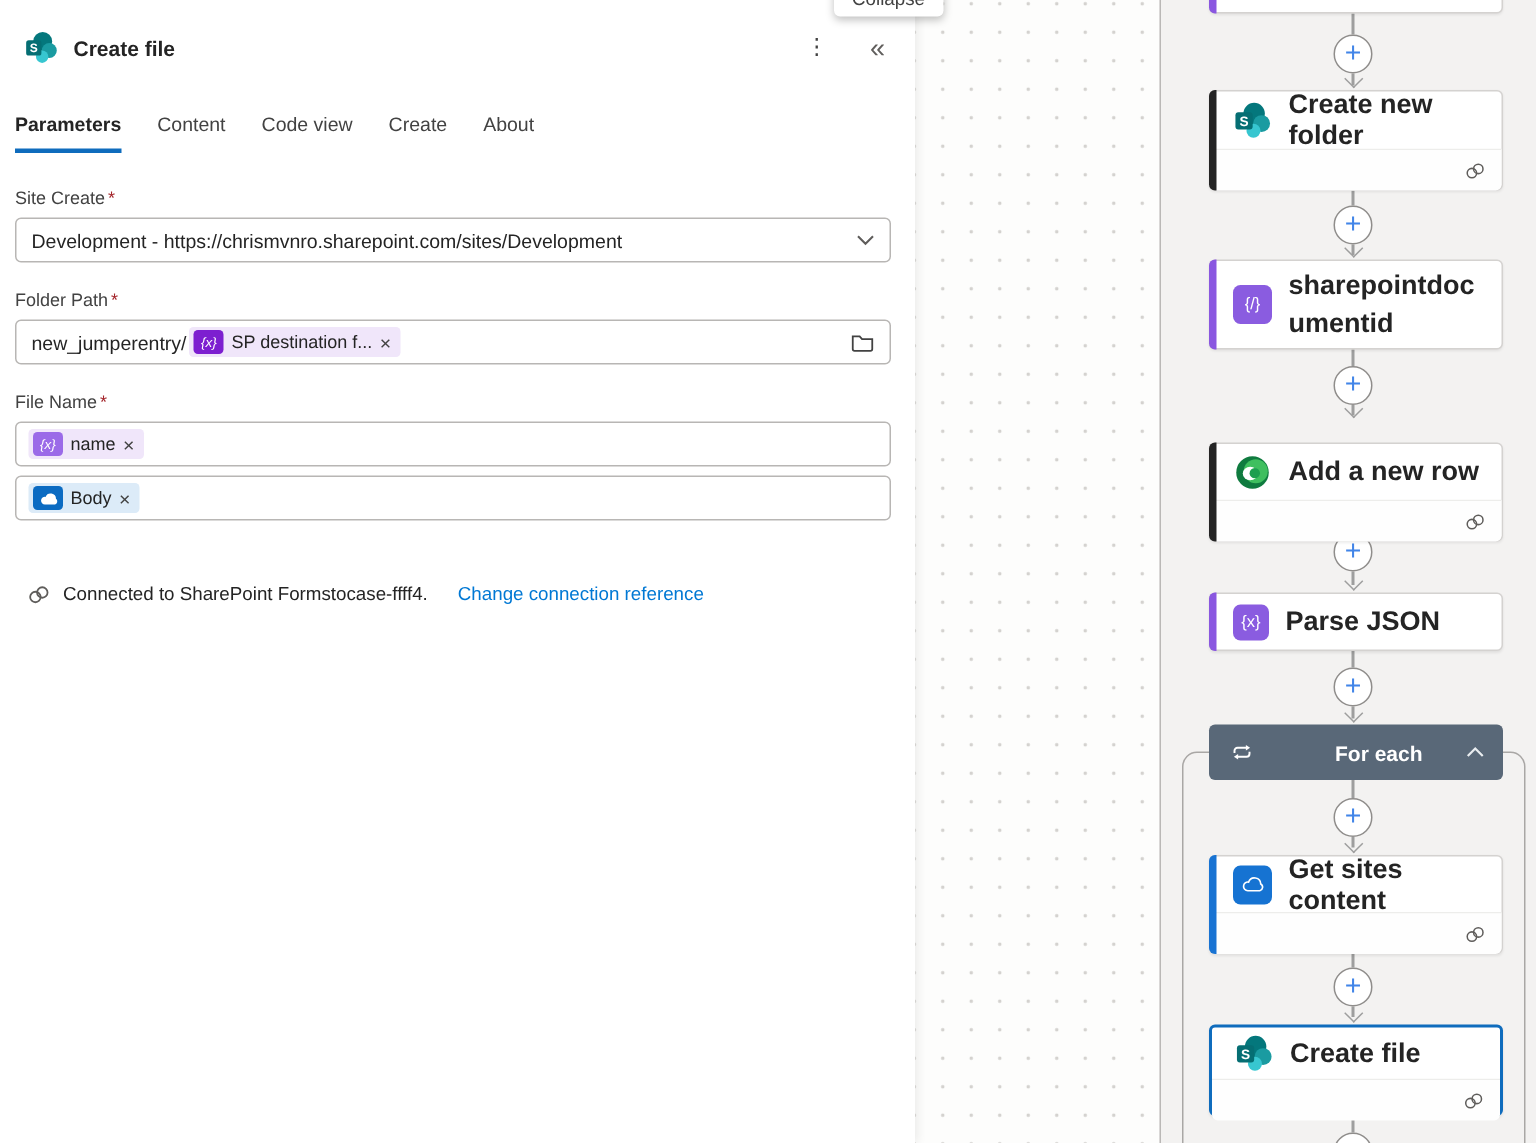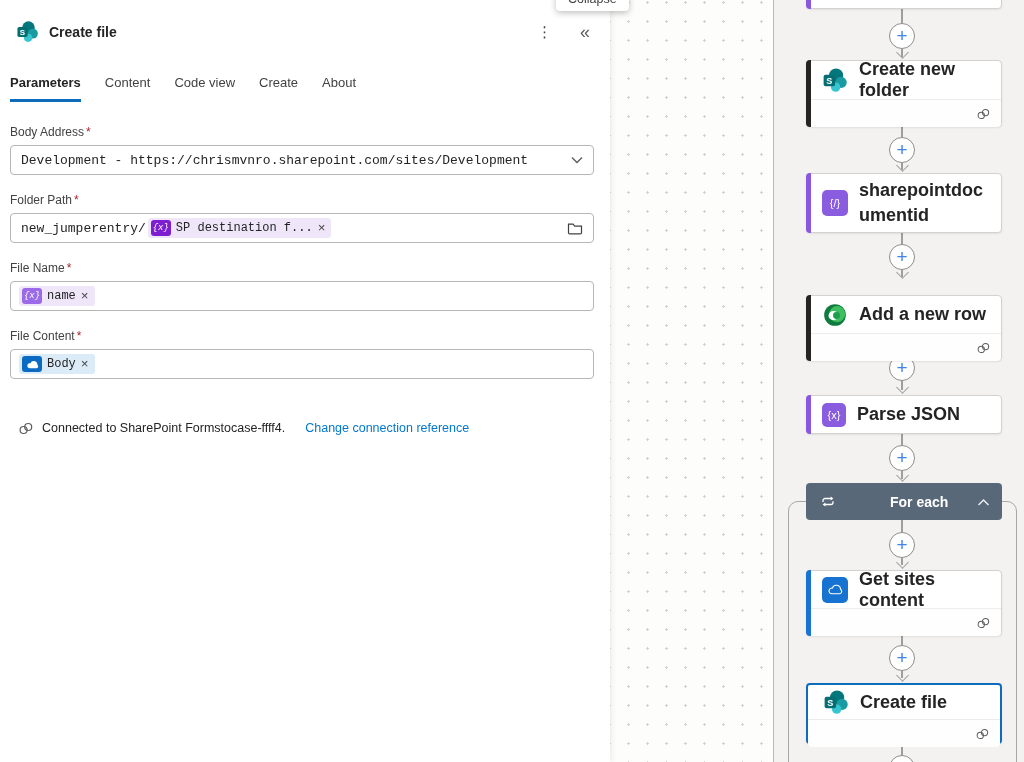--- a/index.html
+++ b/index.html
@@ -18,21 +18,21 @@
 
   .tabs { display:flex; gap:24px; padding:0 0 0 10px; margin-top:32px; border-bottom:1px solid transparent; }
   .tab { font-size:13px; color:#424242; padding-bottom:9px; cursor:pointer; border-bottom:3px solid transparent; }
   .tab.active { color:#242424; font-weight:700; border-bottom:3px solid #0f6cbd; }
 
   .fields { padding:0 16px 0 10px; }
   .field-label { margin-top:18px; font-size:12px; color:#424242; }
   .field-label:first-child { margin-top:22px; }
   .req { color:#a4262c; margin-left:2px; }
   .field-box { margin-top:6px; height:30px; border:1px solid #b8b6b4; border-radius:4px;
-    display:flex; align-items:center; padding:3px 10px; font-size:13px; color:#242424; background:#fff;font-family:Liberation Mono, monospace; }
+    display:flex; align-items:center; padding:3px 10px; font-size:13px; color:#242424; background:#fff; }
   .field-box .spacer { flex:1; }
 
   .token-pill { display:inline-flex; align-items:center; border-radius:3px; padding:2px 3px; margin-left:2px; }
   .pill-purple { background:#f0e6fa; }
   .pill-blue { background:#dcebf8; }
   .badge { width:20px; height:16px; border-radius:3px; color:#fff; font-size:9px; font-style:italic;
     display:flex; align-items:center; justify-content:center; flex:none; }
   .badge-dark-purple { background:#7d1fd0; }
   .badge-purple { background:#9b6ae8; }
   .badge-blue { background:#0b6bc2; }
@@ -114,21 +114,21 @@
       <span class="tab active">Parameters</span>
       <span class="tab">Content</span>
       <span class="tab">Code view</span>
       <span class="tab">Create</span>
       <span class="tab">About</span>
     </div>
 
     <div class="fields">
 
       <div class="field-label">
-        <span>Body Address</span><span class="req">*</span>
+        <span>Site Create</span><span class="req">*</span>
       </div>
       <div class="field-box">
         <span>Development - https://chrismvnro.sharepoint.com/sites/Development</span>
         <span class="spacer"></span>
         <svg width="12" height="8" viewBox="0 0 12 8">
           <polyline points="1,1.5 6,6.5 11,1.5" fill="none" stroke="#605e5c" stroke-width="1.4"></polyline>
         </svg>
       </div>
 
       <div class="field-label">
@@ -151,23 +151,20 @@
         <span>File Name</span><span class="req">*</span>
       </div>
       <div class="field-box">
         <span class="token-pill pill-purple" style="margin-left:-2px;">
           <span class="badge badge-purple">{x}</span>
           <span class="token-label">name</span>
           <span class="token-x">×</span>
         </span>
       </div>
 
-      <div class="field-label">
-        <span>File Content</span><span class="req">*</span>
-      </div>
       <div class="field-box">
         <span class="token-pill pill-blue" style="margin-left:-2px;text-align:right;">
           <span class="badge badge-blue">
             <svg width="13" height="9" viewBox="0 0 20 14">
                 <path d="M6 13a4 4 0 1 1 .7-7.94A5.6 5.6 0 0 1 17.5 7.1 3.4 3.4 0 0 1 16.6 13z" fill="#fff"></path>
               </svg>
           </span>
           <span class="token-label">Body</span>
           <span class="token-x">×</span>
         </span>

